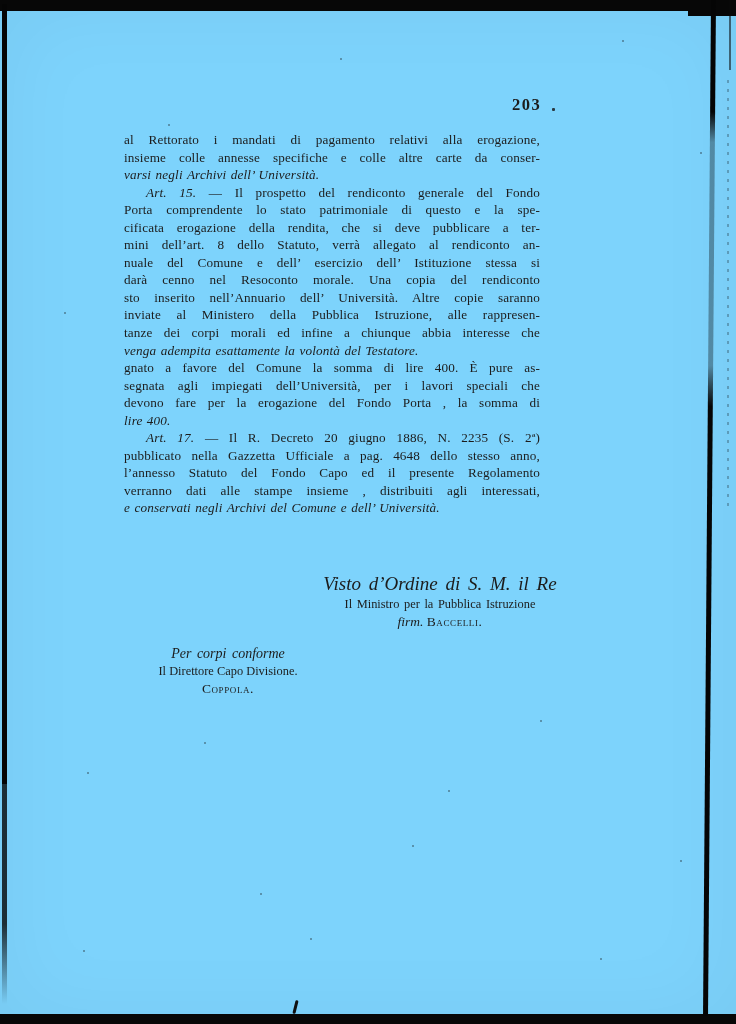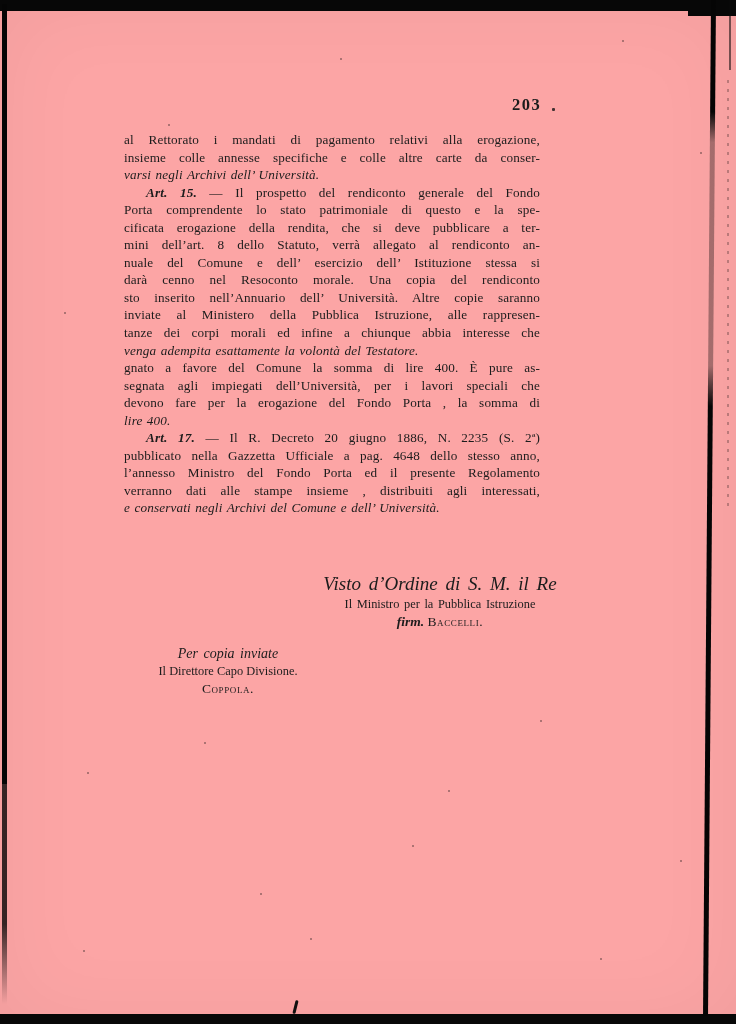--- a/index.html
+++ b/index.html
@@ -3,41 +3,41 @@
 <meta charset="utf-8">
 <style>
   html,body { margin:0; padding:0; }
   body {
     width:736px; height:1024px; overflow:hidden;
     background:#e8e6e1;
     font-family:"Liberation Serif", serif;
   }
   .scan {
     position:relative; width:736px; height:1024px;
-    background:#fca5a5;
+    background:#7dd3fc;
     box-shadow: inset 0 0 90px rgba(0,0,0,0.05);
     color:#1c1c1c;
   }
 
   
   .page-number {
     position:absolute; left:512px; top:95px;
     font-size:16.5px; font-weight:bold; letter-spacing:1.5px;
   }
 
   
   .body-text {
     position:absolute; left:124px; top:131px; width:416px;
     font-size:13.2px; line-height:17.55px;
     letter-spacing:0.15px; word-spacing:1px;
   }
   .line { text-align:justify; text-align-last:justify; }
   .line.end { text-align-last:left;font-style:italic; }
   .line.indent { text-indent:22px; }
-  .it { font-style:italic;font-weight:bold; }
+  .it { font-style:italic; }
 
   
   .sig-right {
     position:absolute; left:323px; top:574px; width:234px;
     text-align:center;
   }
   .sig-right .l1 { font-style:italic; font-size:19px; line-height:19px; word-spacing:3px; white-space:nowrap; }
   .sig-right .l2 { font-size:12.4px; line-height:16px; margin-top:3px; word-spacing:1.5px; white-space:nowrap; }
   .sig-right .l3 { font-size:13.5px; line-height:17px; margin-top:1px; white-space:nowrap; }
   .sig-right .name, .sig-left .name { font-variant:small-caps; letter-spacing:0.6px; }
@@ -139,30 +139,30 @@
       <div class="line">sto inserito nell’Annuario dell’ Università. Altre copie saranno</div>
       <div class="line">inviate al Ministero della Pubblica Istruzione, alle rappresen-</div>
       <div class="line">tanze dei corpi morali ed infine a chiunque abbia interesse che</div>
       <div class="line end">venga adempita esattamente la volontà del Testatore.</div>
       <div class="line">gnato a favore del Comune la somma di lire 400. È pure as-</div>
       <div class="line">segnata agli impiegati dell’Università, per i lavori speciali che</div>
       <div class="line">devono fare per la erogazione del Fondo Porta , la somma di</div>
       <div class="line end">lire 400.</div>
       <div class="line indent"><span class="it">Art. 17.</span> — Il R. Decreto 20 giugno 1886, N. 2235 (S. 2ª)</div>
       <div class="line">pubblicato nella Gazzetta Ufficiale a pag. 4648 dello stesso anno,</div>
-      <div class="line">l’annesso Ministro del Fondo Porta ed il presente Regolamento</div>
+      <div class="line">l’annesso Statuto del Fondo Capo ed il presente Regolamento</div>
       <div class="line">verranno dati alle stampe insieme , distribuiti agli interessati,</div>
       <div class="line end">e conservati negli Archivi del Comune e dell’ Università.</div>
     </div>
 
   <div class="sig-right">
     <div class="l1">Visto d’Ordine di S. M. il Re</div>
     <div class="l2">Il Ministro per la Pubblica Istruzione</div>
     <div class="l3"><span class="it">firm.</span> <span class="name">Baccelli.</span></div>
   </div>
 
   <div class="sig-left">
-    <div class="l1">Per copia inviate</div>
+    <div class="l1">Per corpi conforme</div>
     <div class="l2">Il Direttore Capo Divisione.</div>
     <div class="l3 name">Coppola.</div>
   </div>
 
 </div>
 
 </body></html>

